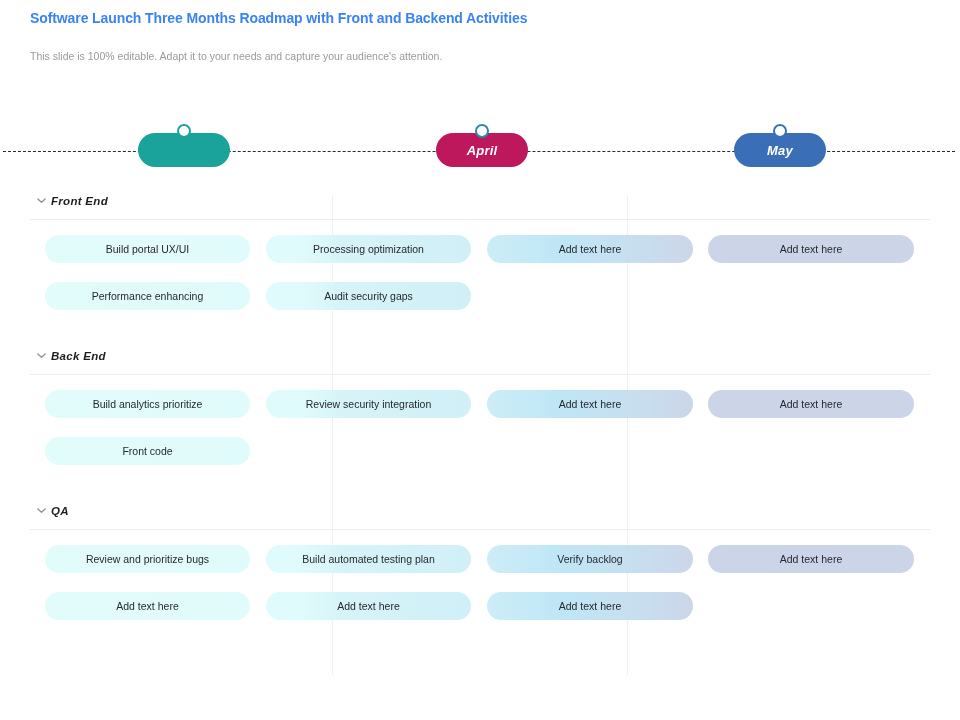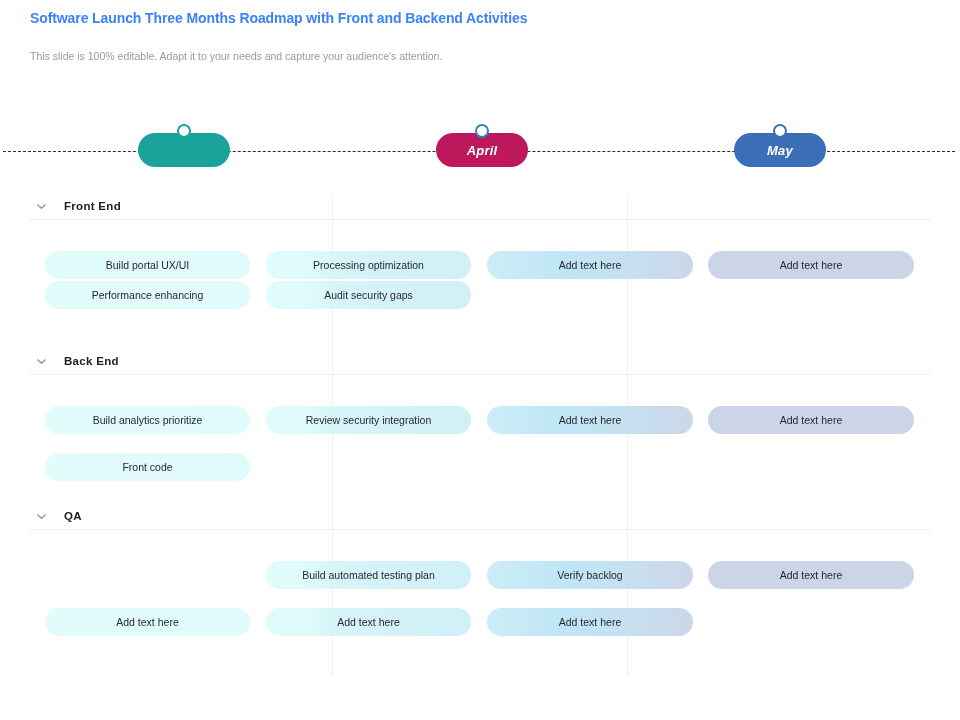--- a/index.html
+++ b/index.html
@@ -51,40 +51,39 @@
   
   .content { position:absolute; left:0; top:195px; width:960px; height:500px; }
   .vdiv {
     position:absolute; top:0; width:1px; height:480px;
     background:#eef1f4;
   }
 
   .section { position:absolute; left:0; width:960px; }
   .sec-head {
     position:absolute; left:36px; top:0;
-    display:flex; align-items:center; gap:17px; height:22px;
+    display:flex; gap:4px; height:22px;font-style:italic;
   }
   .chev { width:11px; height:11px; display:block; }
   .sec-label {
     font-size:11.5px; font-weight:bold; color:#1e1e1e;
     letter-spacing:0.3px;
   }
   .sec-rule {
     position:absolute; left:30px; top:24px; width:900px; height:1px;
     background:#ececec;
   }
 
   .row { position:absolute; left:0; width:960px; height:36px; }
   .pill {
     position:absolute; top:0; height:28px;
     border-radius:18px;
     display:flex; align-items:center; justify-content:center;
     font-size:10.5px; color:#26292e; white-space:nowrap;
     overflow:hidden;
-    margin-top:16px;
   }
   
   .pill .grad {
     position:absolute; left:0; top:0; height:100%;
     background:linear-gradient(to right,
         #e2fcfb 0px,
         #e0fbfb 300px,
         #d6f4f8 340px,
         #d0eff7 470px,
         #bfe6f6 560px,
@@ -149,21 +148,21 @@
             </div>
             <div class="pill col3">
               <span class="grad" style="width: 960px; margin-left: -487px;"></span>
               <span class="ptxt">Add text here</span>
             </div>
             <div class="pill col4">
               <span class="grad" style="width: 960px; margin-left: -708px;"></span>
               <span class="ptxt">Add text here</span>
             </div>
           </div>
-          <div class="row" style="top: 70px;">
+          <div class="row" style="top: 87px;">
             <div class="pill col1">
               <span class="grad" style="width: 960px; margin-left: -45px;"></span>
               <span class="ptxt">Performance enhancing</span>
             </div>
             <div class="pill col2">
               <span class="grad" style="width: 960px; margin-left: -266px;"></span>
               <span class="ptxt">Audit security gaps</span>
             </div>
           </div>
         </div>
@@ -202,20 +201,24 @@
         </div>
         <div class="section" style="top: 310px;">
           <div class="sec-head">
             <svg class="chev" viewBox="0 0 12 12">
               <path d="M2 4.3 L6 8 L10 4.3" fill="none" stroke="#8e949c" stroke-width="1.5" stroke-linecap="round" stroke-linejoin="round"></path>
             </svg>
             <span class="sec-label">QA</span>
           </div>
           <div class="sec-rule"></div>
           <div class="row" style="top: 40px;">
+            <div class="pill col1">
+              <span class="grad" style="width: 960px; margin-left: -45px;"></span>
+              <span class="ptxt">Review and prioritize bugs</span>
+            </div>
             <div class="pill col2">
               <span class="grad" style="width: 960px; margin-left: -266px;"></span>
               <span class="ptxt">Build automated testing plan</span>
             </div>
             <div class="pill col3">
               <span class="grad" style="width: 960px; margin-left: -487px;"></span>
               <span class="ptxt">Verify backlog</span>
             </div>
             <div class="pill col4">
               <span class="grad" style="width: 960px; margin-left: -708px;"></span>

